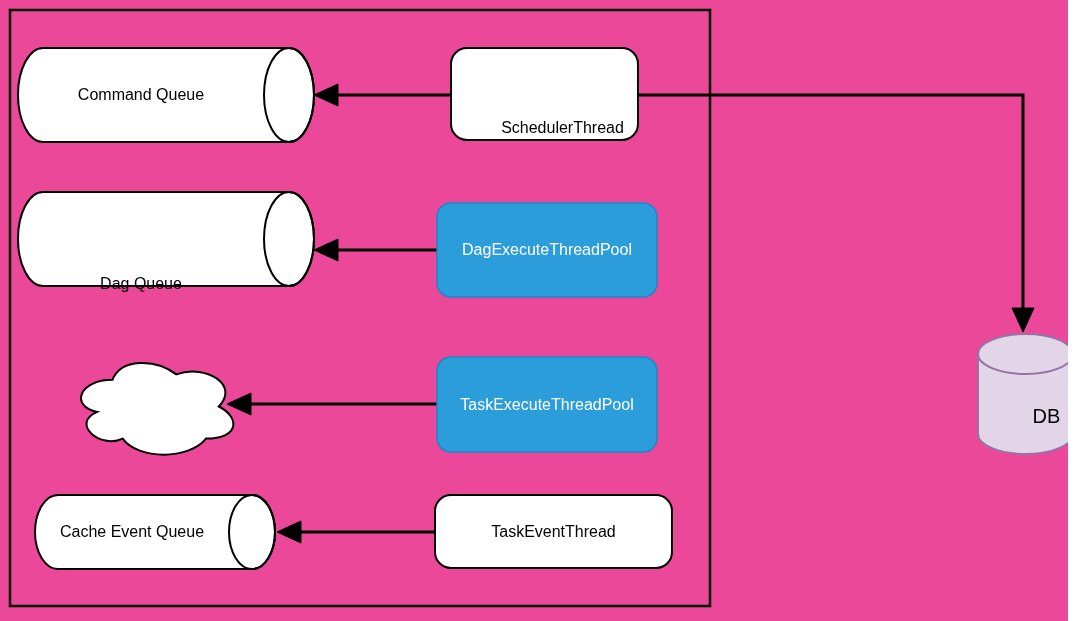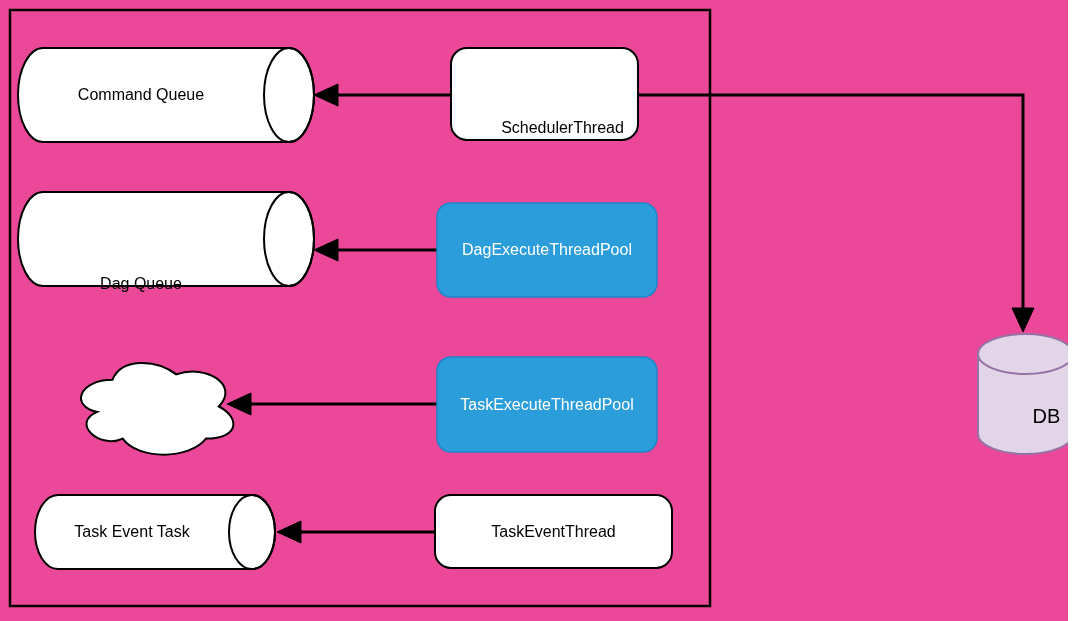--- a/index.html
+++ b/index.html
@@ -111,21 +111,21 @@
       <path d="M 978,354 A 47.5,20 0 0 1 1073,354 L 1073,434 A 47.5,20 0 0 1 978,434 Z"></path>
       <path d="M 978,354 A 47.5,20 0 0 0 1073,354" fill="none"></path>
     </g>
   </svg>
 
   <div class="node-label" style="left:18px; top:48px; width:246px; height:94px;">Command Queue</div>
 
   <div class="node-label" style="left:18px; top:192px; width:246px; height:94px;margin-top:45px;">Dag Queue</div>
 
 
-  <div class="node-label" style="left:35px; top:495px; width:194px; height:74px;">Task Event Task</div>
+  <div class="node-label" style="left:35px; top:495px; width:194px; height:74px;">Cache Event Queue</div>
 
   <div class="node-label" style="left:469px; top:48px; width:187px; height:92px;margin-top:34px;">SchedulerThread</div>
 
   <div class="node-label white-text" style="left:437px; top:203px; width:220px; height:94px;">DagExecuteThreadPool</div>
 
   <div class="node-label white-text" style="left:437px; top:357px; width:220px; height:95px;">TaskExecuteThreadPool</div>
 
   <div class="node-label" style="left:435px; top:495px; width:237px; height:73px;">TaskEventThread</div>
 
   <div class="node-label db-text" style="left:978px; top:395px; width:95px; height:42px;">DB</div>

